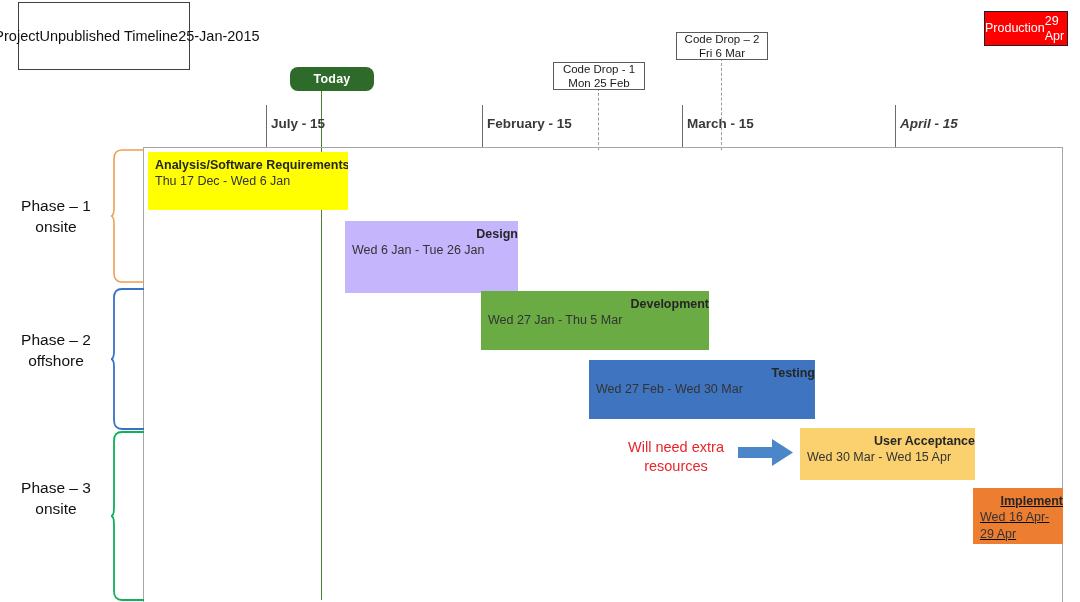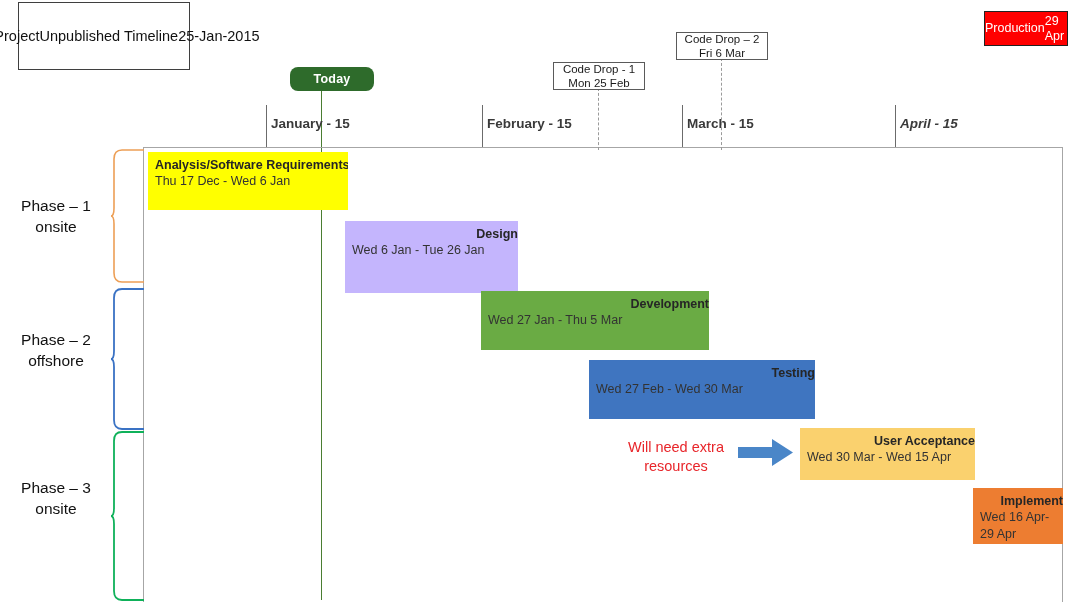--- a/index.html
+++ b/index.html
@@ -178,21 +178,21 @@
   <div class="drop-dash" style="left:598px; top:88px; height:62px;"></div>
   <div class="drop-box" style="left:553px; top:62px; width:92px; height:28px;">
     <div class="dline">Code Drop - 1</div>
     <div class="dline">Mon 25 Feb</div>
   </div>
 
   <div id="today-line"></div>
   <div id="today-chip">Today</div>
 
   <div class="axis-tick" style="left:266px;"></div>
-  <div class="axis-label" style="left:266px;">January - 15</div>
+  <div class="axis-label" style="left:266px;">July - 15</div>
 
   <div class="axis-tick" style="left:482px;"></div>
   <div class="axis-label" style="left:482px;">February - 15</div>
 
   <div class="axis-tick" style="left:682px;"></div>
   <div class="axis-label" style="left:682px;">March - 15</div>
 
   <div class="axis-tick" style="left:895px;"></div>
   <div class="axis-label" style="left:895px;font-style:italic;">April - 15</div>
 
@@ -240,21 +240,21 @@
   <div class="bar" style="left:589px; top:360px; width:226px; height:59px; background:#3f75c0;">
     <div class="bar-title">Testing</div>
     <div class="bar-dates">Wed 27 Feb - Wed 30 Mar</div>
   </div>
 
   <div class="bar" style="left:800px; top:428px; width:175px; height:52px; background:#fad16e;">
     <div class="bar-title">User Acceptance</div>
     <div class="bar-dates">Wed 30 Mar - Wed 15 Apr</div>
   </div>
 
-  <div class="bar" style="left:973px; top:488px; width:90px; height:56px; background:#ed7d31;">
+  <div class="bar" style="left:973px; top:488px; width:90px; height:56px; background:#ed7d31;text-decoration:underline;">
     <div class="bar-title">Implement</div>
     <div class="bar-dates">Wed 16 Apr- 29 Apr</div>
   </div>
 
 
   <div id="annot-text">
     <div>Will need extra</div>
     <div>resources</div>
   </div>
   <svg id="annot-arrow" width="56" height="30" viewBox="0 0 56 30">

